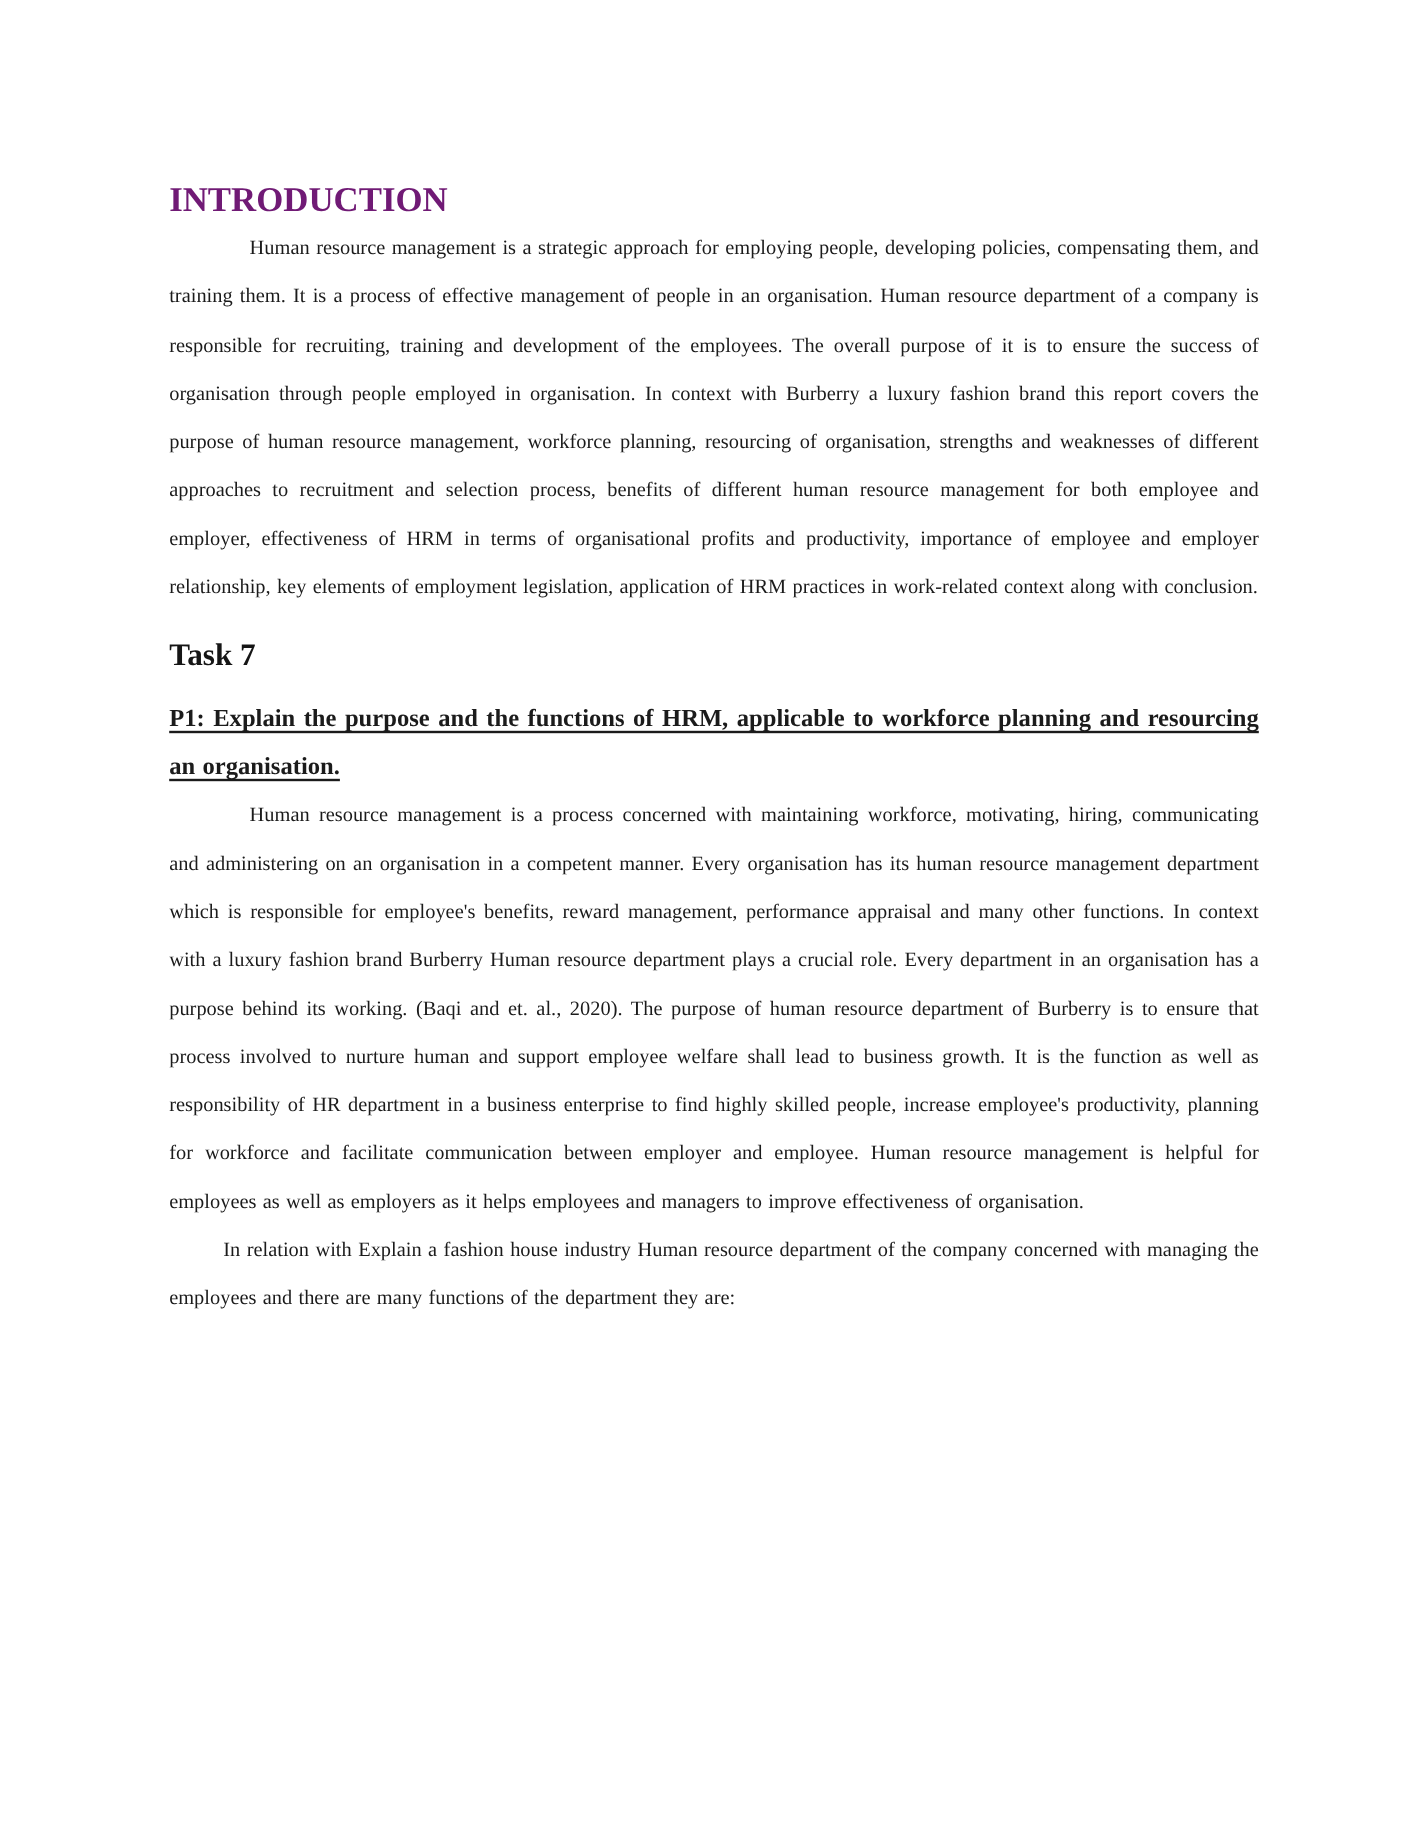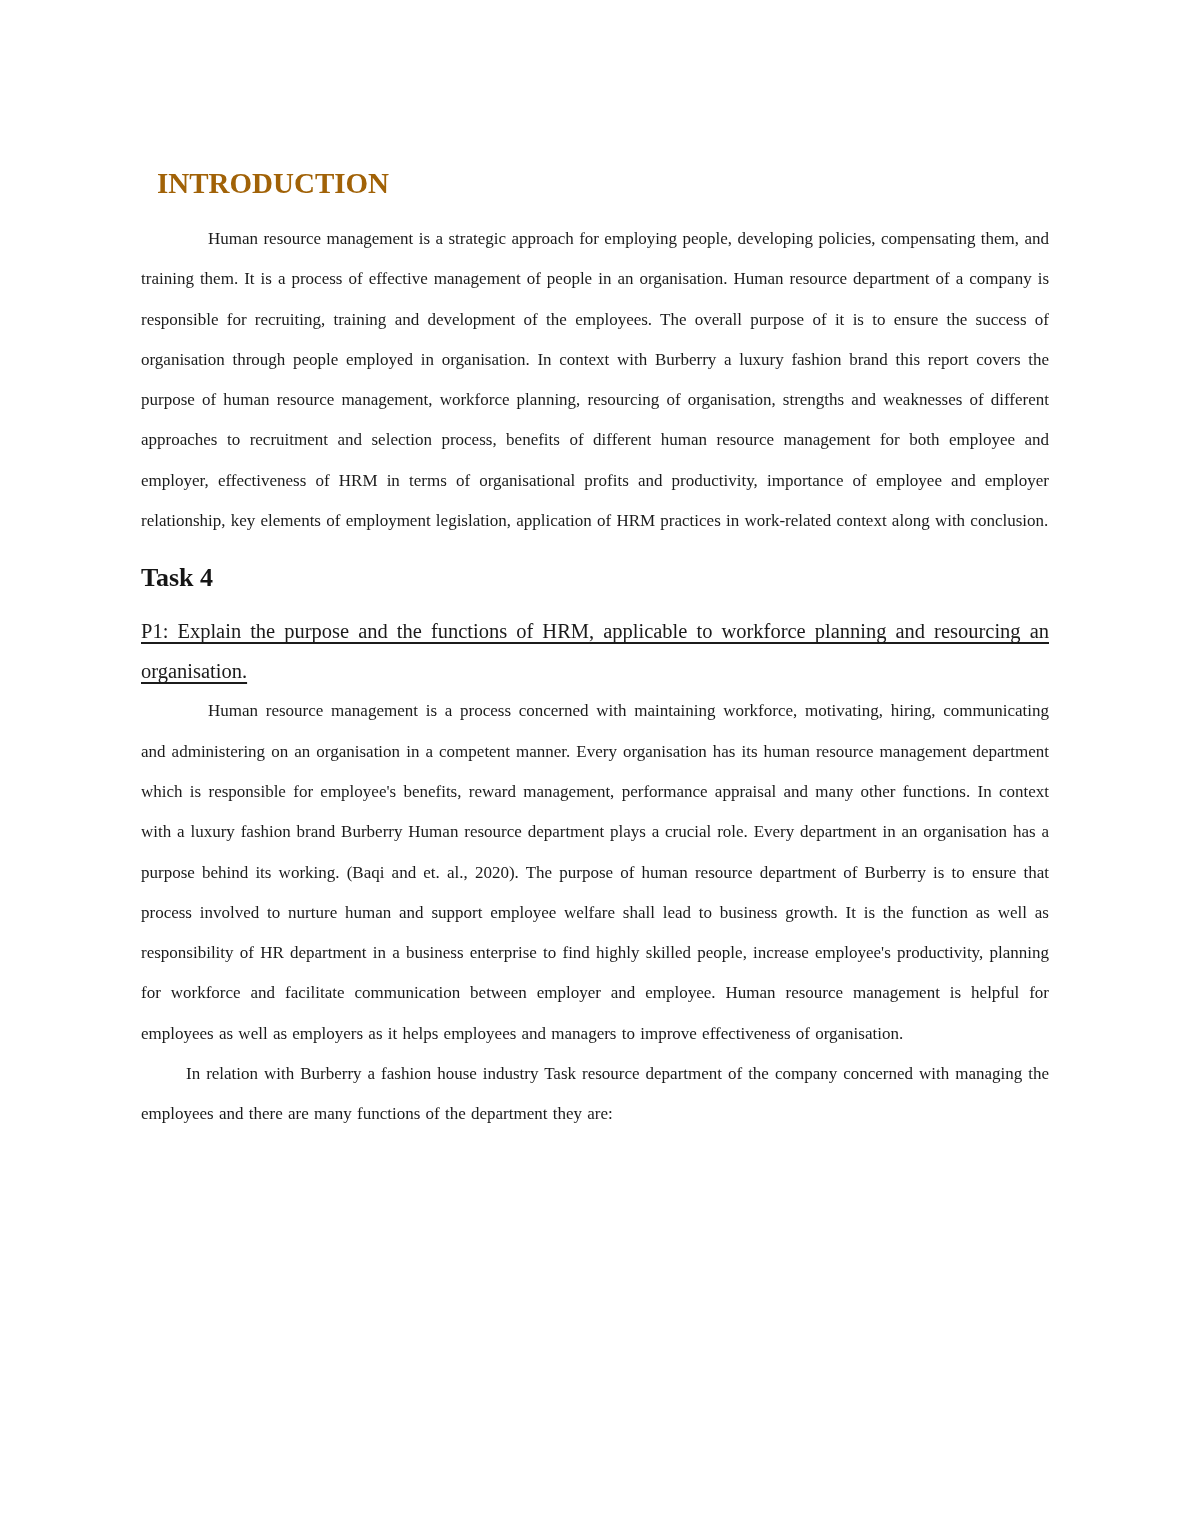--- a/index.html
+++ b/index.html
@@ -15,43 +15,43 @@
     background: #ffffff;
     padding: 147px 141px 40px 141px;
     font-family: "Liberation Serif", "DejaVu Serif", serif;
     color: #1b1b1b;
     overflow: hidden;
   }
   .h1 {
     font-size: 29px;
     font-weight: 700;
     line-height: 40px;
-    margin: 16px;
-    color: #a16207;
+    margin: 0;
+    color: #701a75;
   }
   .body-para {
     font-size: 17px;
     line-height: 40.3px;
     text-align: justify;
     margin: 0;
     word-spacing: 1px;
   }
   .first-indent {
     text-indent: 67px;
   }
   .h2 {
     font-size: 26px;
     font-weight: 700;
     line-height: 40px;
     margin: 17px 0 0 0;
     color: #151515;
   }
   .p1-heading {
     font-size: 20.5px;
-    font-weight: 400;
+    font-weight: 700;
     line-height: 40px;
     text-align: justify;
     margin: 13px 0 0 0;
     text-decoration: underline;
     text-decoration-thickness: 2px;
     text-underline-offset: 4px;
     word-spacing: 1px;
   }
   .last-para {
     text-indent: 45px;
@@ -59,21 +59,21 @@
 </style>
 </head>
 <body>
 
 <div class="page">
 
   <h1 class="h1">INTRODUCTION</h1>
 
   <p class="body-para first-indent">Human resource management is a strategic approach for employing people, developing policies, compensating them, and training them. It is a process of effective management of people in an organisation. Human resource department of a company is responsible for recruiting, training and development of the employees. The overall purpose of it is to ensure the success of organisation through people employed in organisation. In context with Burberry a luxury fashion brand this report covers the purpose of human resource management, workforce planning, resourcing of organisation, strengths and weaknesses of different approaches to recruitment and selection process, benefits of different human resource management for both employee and employer, effectiveness of HRM in terms of organisational profits and productivity, importance of employee and employer relationship, key elements of employment legislation, application of HRM practices in work-related context along with conclusion.</p>
 
-  <h2 class="h2">Task 4</h2>
+  <h2 class="h2">Task 7</h2>
 
   <p class="p1-heading">P1: Explain the purpose and the functions of HRM, applicable to workforce planning and resourcing an organisation.</p>
 
   <p class="body-para first-indent">Human resource management is a process concerned with maintaining workforce, motivating, hiring, communicating and administering on an organisation in a competent manner. Every organisation has its human resource management department which is responsible for employee's benefits, reward management, performance appraisal and many other functions. In context with a luxury fashion brand Burberry Human resource department plays a crucial role. Every department in an organisation has a purpose behind its working. (Baqi and et. al., 2020). The purpose of human resource department of Burberry is to ensure that process involved to nurture human and support employee welfare shall lead to business growth. It is the function as well as responsibility of HR department in a business enterprise to find highly skilled people, increase employee's productivity, planning for workforce and facilitate communication between employer and employee. Human resource management is helpful for employees as well as employers as it helps employees and managers to improve effectiveness of organisation.</p>
 
-  <p class="body-para last-para">In relation with Burberry a fashion house industry Task resource department of the company concerned with managing the employees and there are many functions of the department they are:</p>
+  <p class="body-para last-para">In relation with Explain a fashion house industry Human resource department of the company concerned with managing the employees and there are many functions of the department they are:</p>
 
 </div>
 
 </body></html>

